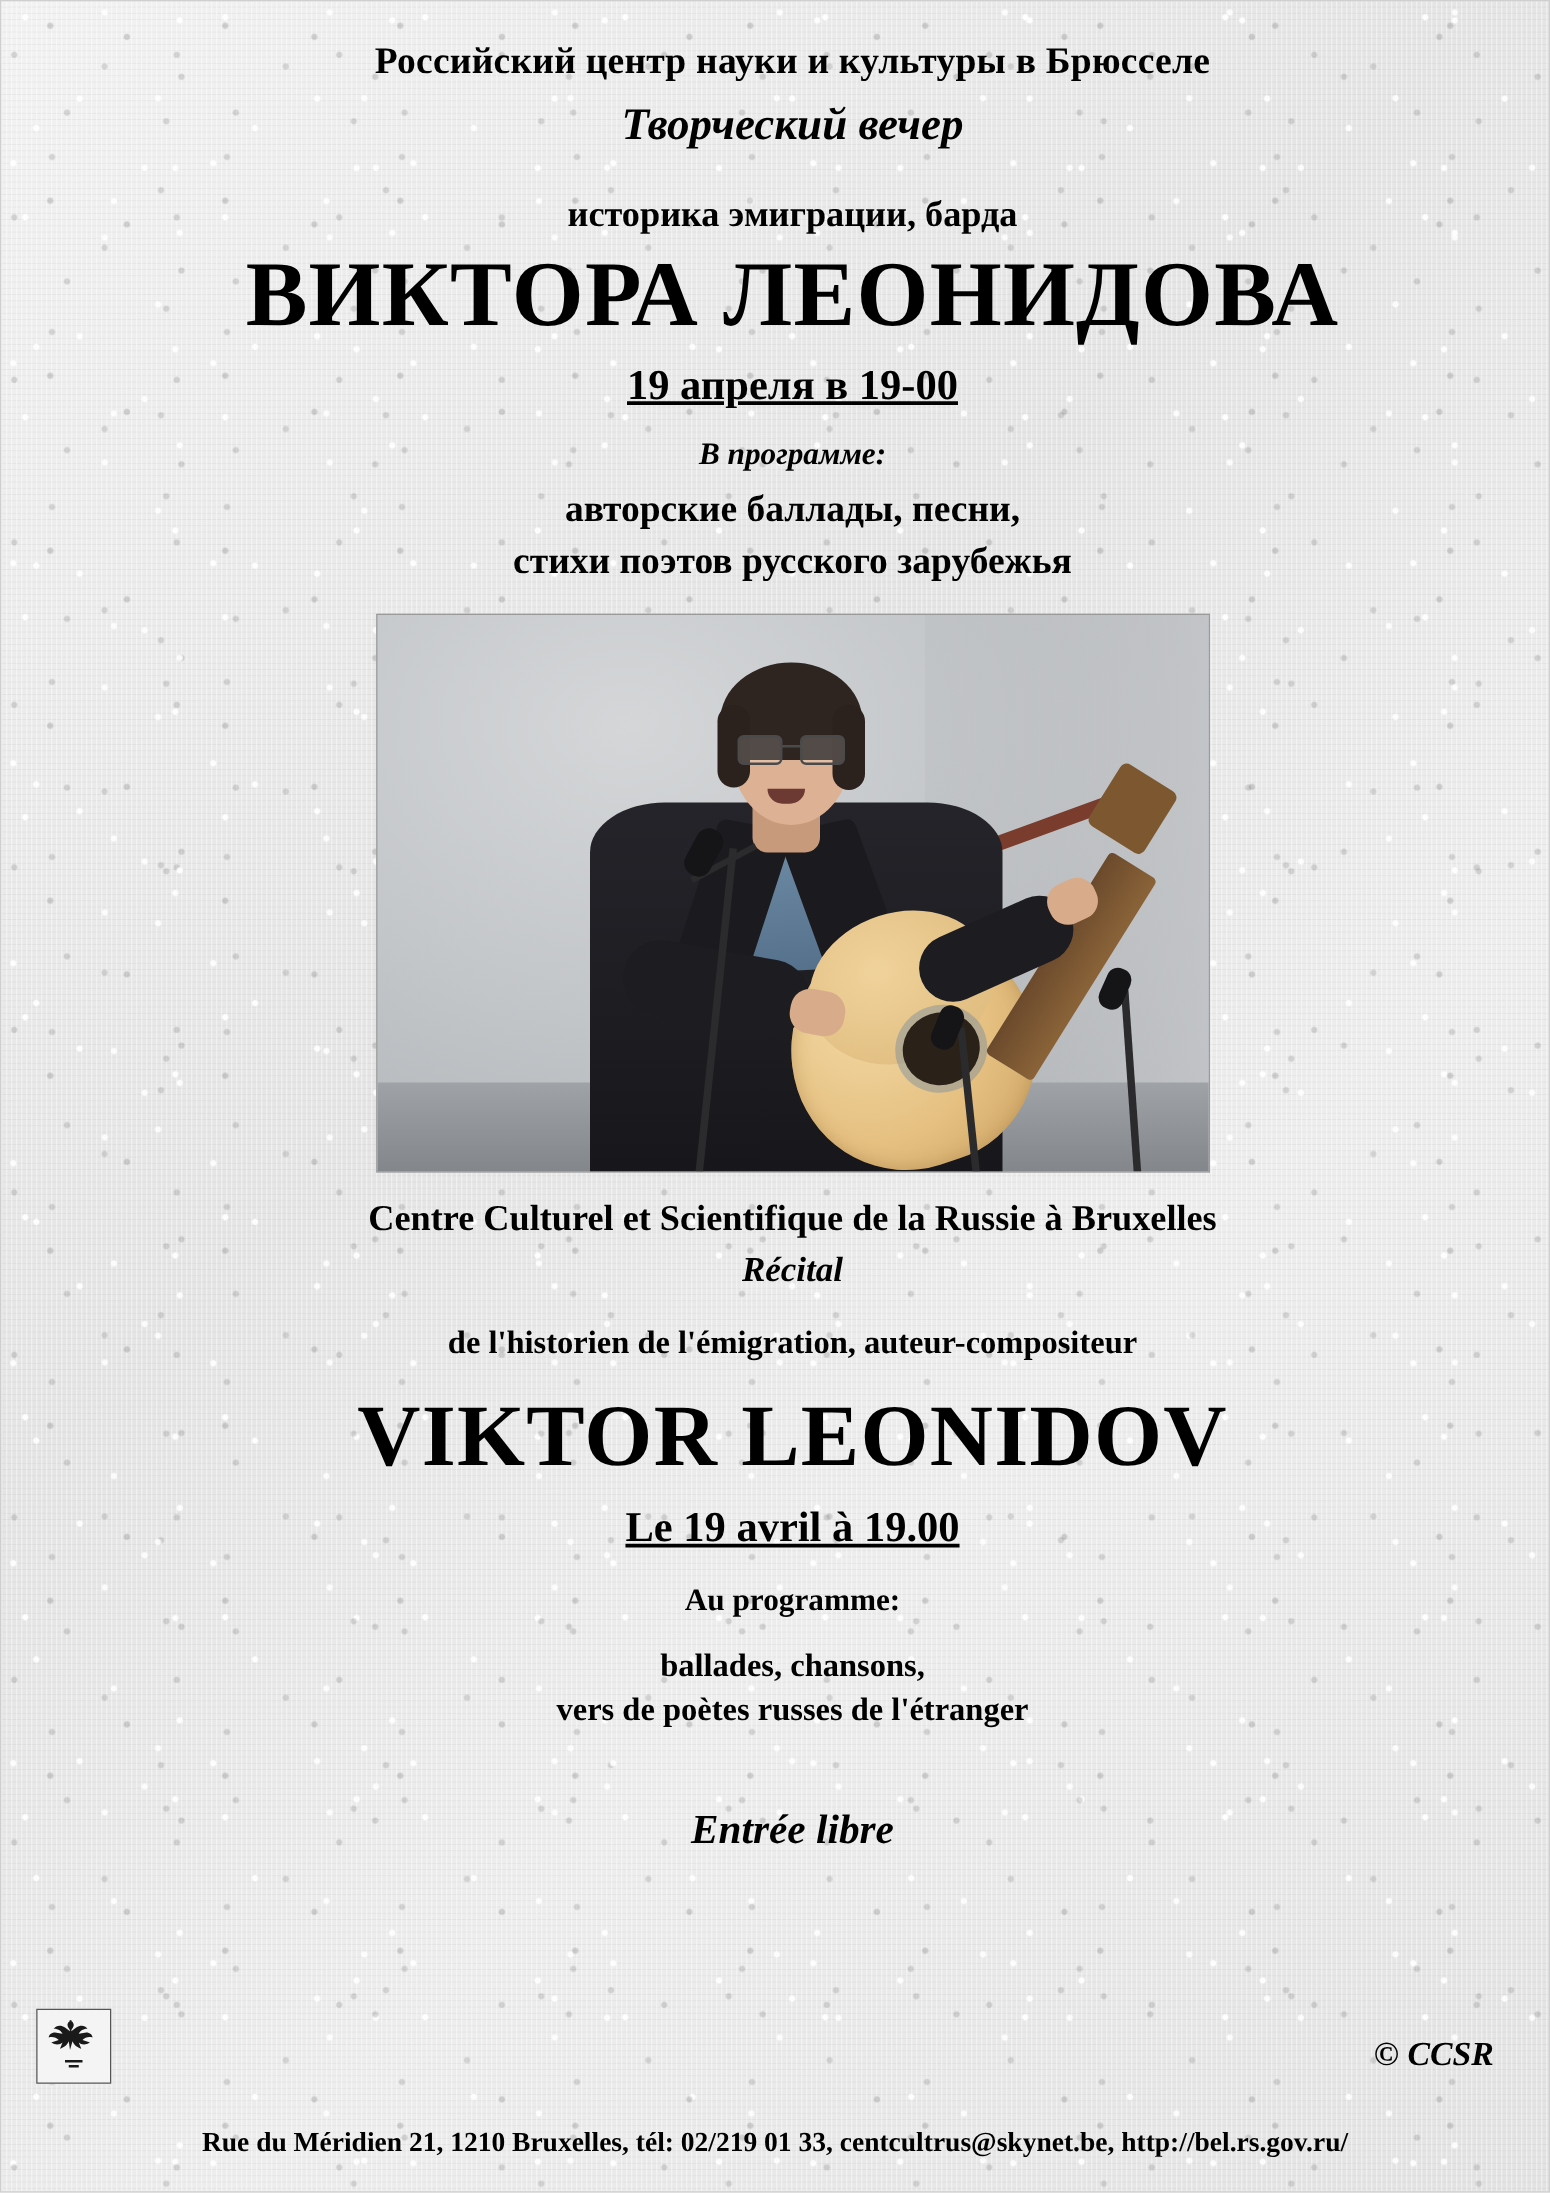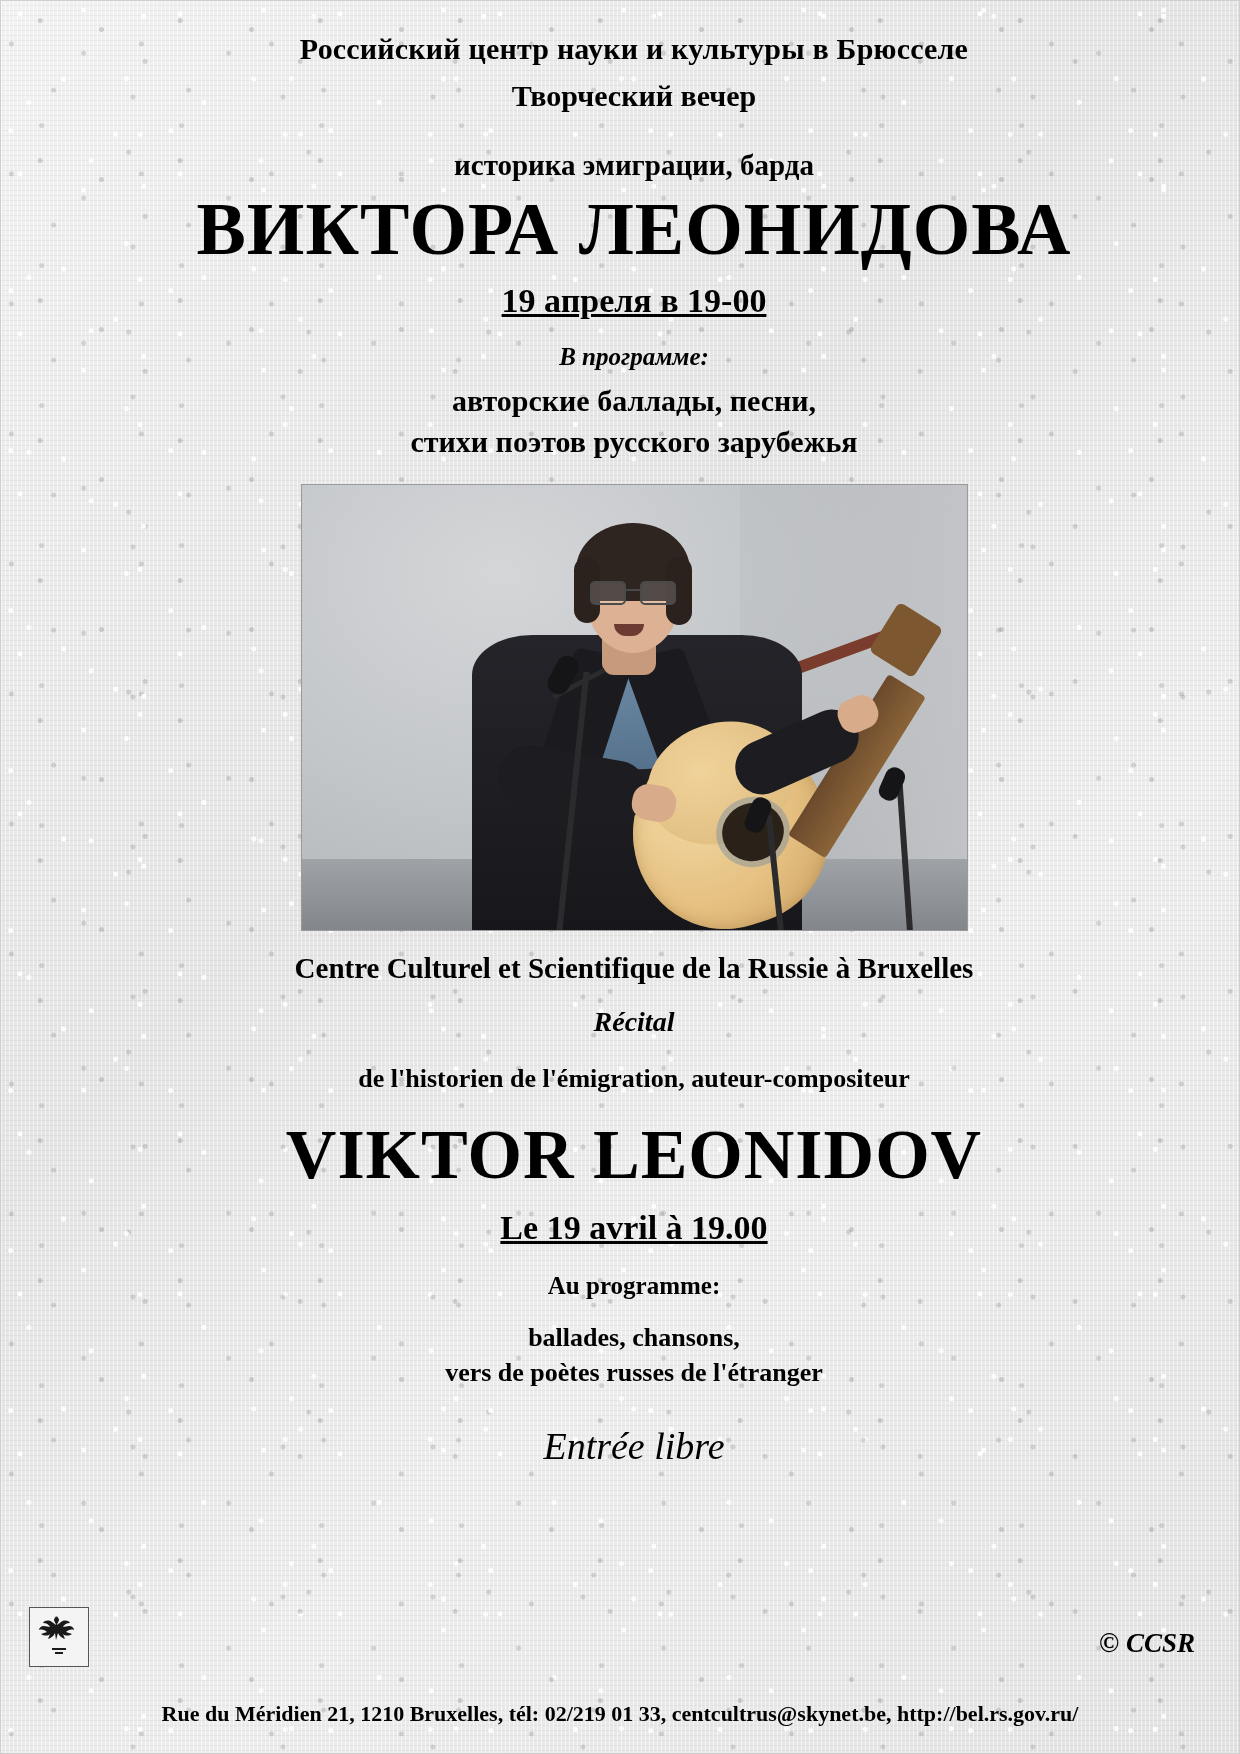--- a/index.html
+++ b/index.html
@@ -64,22 +64,23 @@
 
   .line { line-height: 1.18; }
 
   .org-title {
     font-size: 30px;
     font-weight: bold;
     letter-spacing: 0.2px;
     margin-top: 8px;
   }
   .subtitle-italic {
-    font-size: 30px;
-    font-weight: bold;
+    font-size: 36px;
+    font-weight: bold;
+    font-style: italic;
     margin-top: 12px;
   }
   .descriptor {
     font-size: 29px;
     font-weight: bold;
     margin-top: 34px;
   }
   .headline-ru {
     font-size: 74px;
     font-weight: bold;
@@ -433,21 +434,21 @@
   
   .fr-org {
     font-size: 29px;
     font-weight: bold;
     margin-top: 20px;
   }
   .fr-recital {
     font-size: 28px;
     font-weight: bold;
     font-style: italic;
-    margin-top: 20px;
+    margin-top: 8px;
   }
   .fr-descriptor {
     font-size: 26px;
     font-weight: bold;
     margin-top: 26px;
   }
   .headline-fr {
     font-size: 70px;
     font-weight: bold;
     letter-spacing: 1px;
@@ -465,24 +466,24 @@
     font-weight: bold;
     margin-top: 22px;
   }
   .fr-program-body {
     font-size: 26px;
     font-weight: bold;
     margin-top: 20px;
     line-height: 1.35;
   }
   .fr-free {
-    font-size: 38px;
-    font-weight: normal;
+    font-size: 33px;
+    font-weight: bold;
     font-style: italic;
-    margin-top: 34px;
+    margin-top: 60px;
   }
 
   
   .footer-row {
     position: absolute;
     left: 0; right: 0;
     bottom: 86px;
     height: 60px;
   }
   .emblem {

